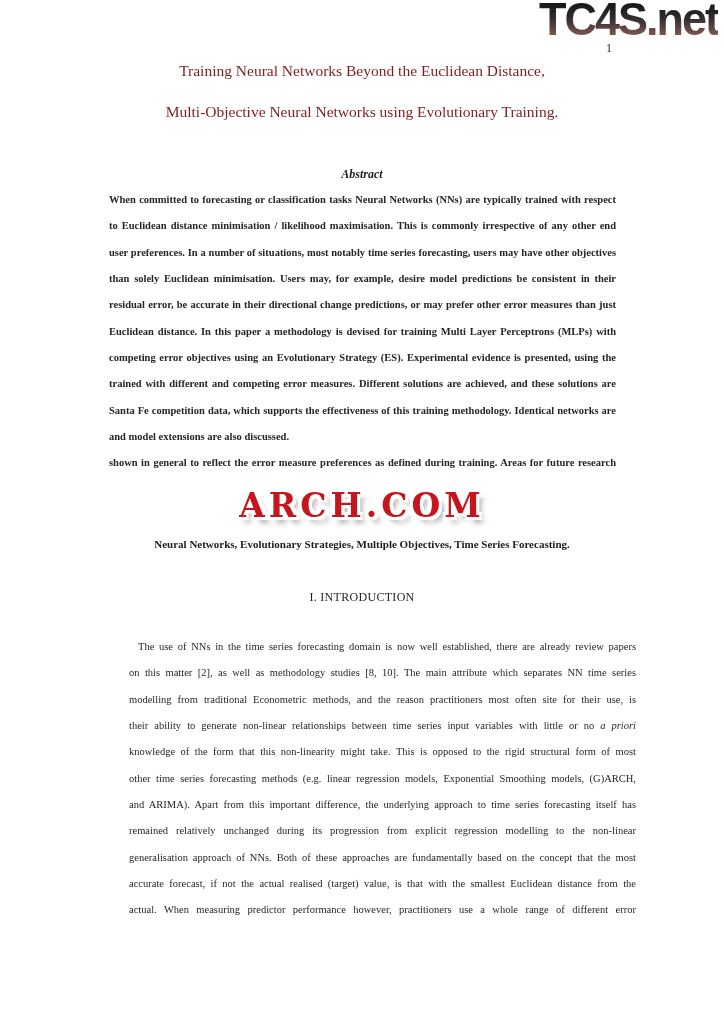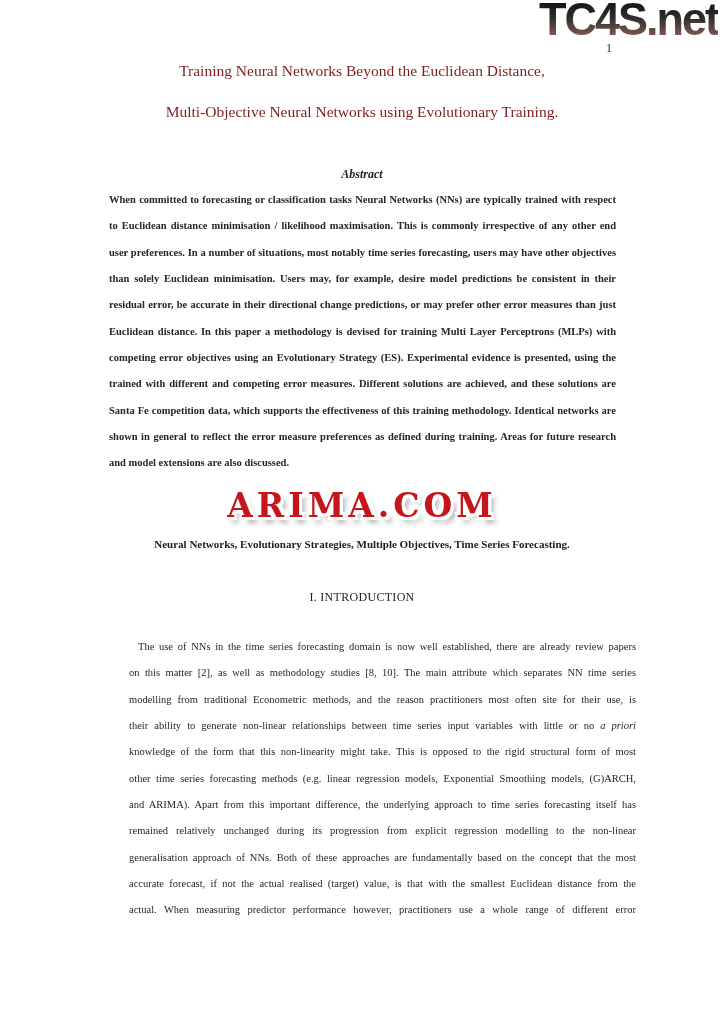--- a/index.html
+++ b/index.html
@@ -104,25 +104,25 @@
   <div class="textblock abstract-body">
     <div class="jline">When committed to forecasting or classification tasks Neural Networks (NNs) are typically trained with respect</div>
     <div class="jline">to Euclidean distance minimisation / likelihood maximisation. This is commonly irrespective of any other end</div>
     <div class="jline">user preferences. In a number of situations, most notably time series forecasting, users may have other objectives</div>
     <div class="jline">than solely Euclidean minimisation. Users may, for example, desire model predictions be consistent in their</div>
     <div class="jline">residual error, be accurate in their directional change predictions, or may prefer other error measures than just</div>
     <div class="jline">Euclidean distance. In this paper a methodology is devised for training Multi Layer Perceptrons (MLPs) with</div>
     <div class="jline">competing error objectives using an Evolutionary Strategy (ES). Experimental evidence is presented, using the</div>
     <div class="jline">trained with different and competing error measures. Different solutions are achieved, and these solutions are</div>
     <div class="jline">Santa Fe competition data, which supports the effectiveness of this training methodology. Identical networks are</div>
+    <div class="jline nojust">and model extensions are also discussed.</div>
     <div class="jline">shown in general to reflect the error measure preferences as defined during training. Areas for future research</div>
-    <div class="jline nojust">and model extensions are also discussed.</div>
   </div>
 
-  <div class="dlsub">ARIMA.COM</div>
+  <div class="dlsub">ARCH.COM</div>
 
   <div class="keywords">Neural Networks, Evolutionary Strategies, Multiple Objectives, Time Series Forecasting.</div>
 
   <div class="intro-heading">I. INTRODUCTION</div>
 
   <div class="textblock intro-body">
     <div class="jline indent">The use of NNs in the time series forecasting domain is now well established, there are already review papers</div>
     <div class="jline">on this matter [2], as well as methodology studies [8, 10]. The main attribute which separates NN time series</div>
     <div class="jline">modelling from traditional Econometric methods, and the reason practitioners most often site for their use, is</div>
     <div class="jline"><span>their ability to generate non-linear relationships between time series input variables with little or no </span><em>a priori</em></div>

